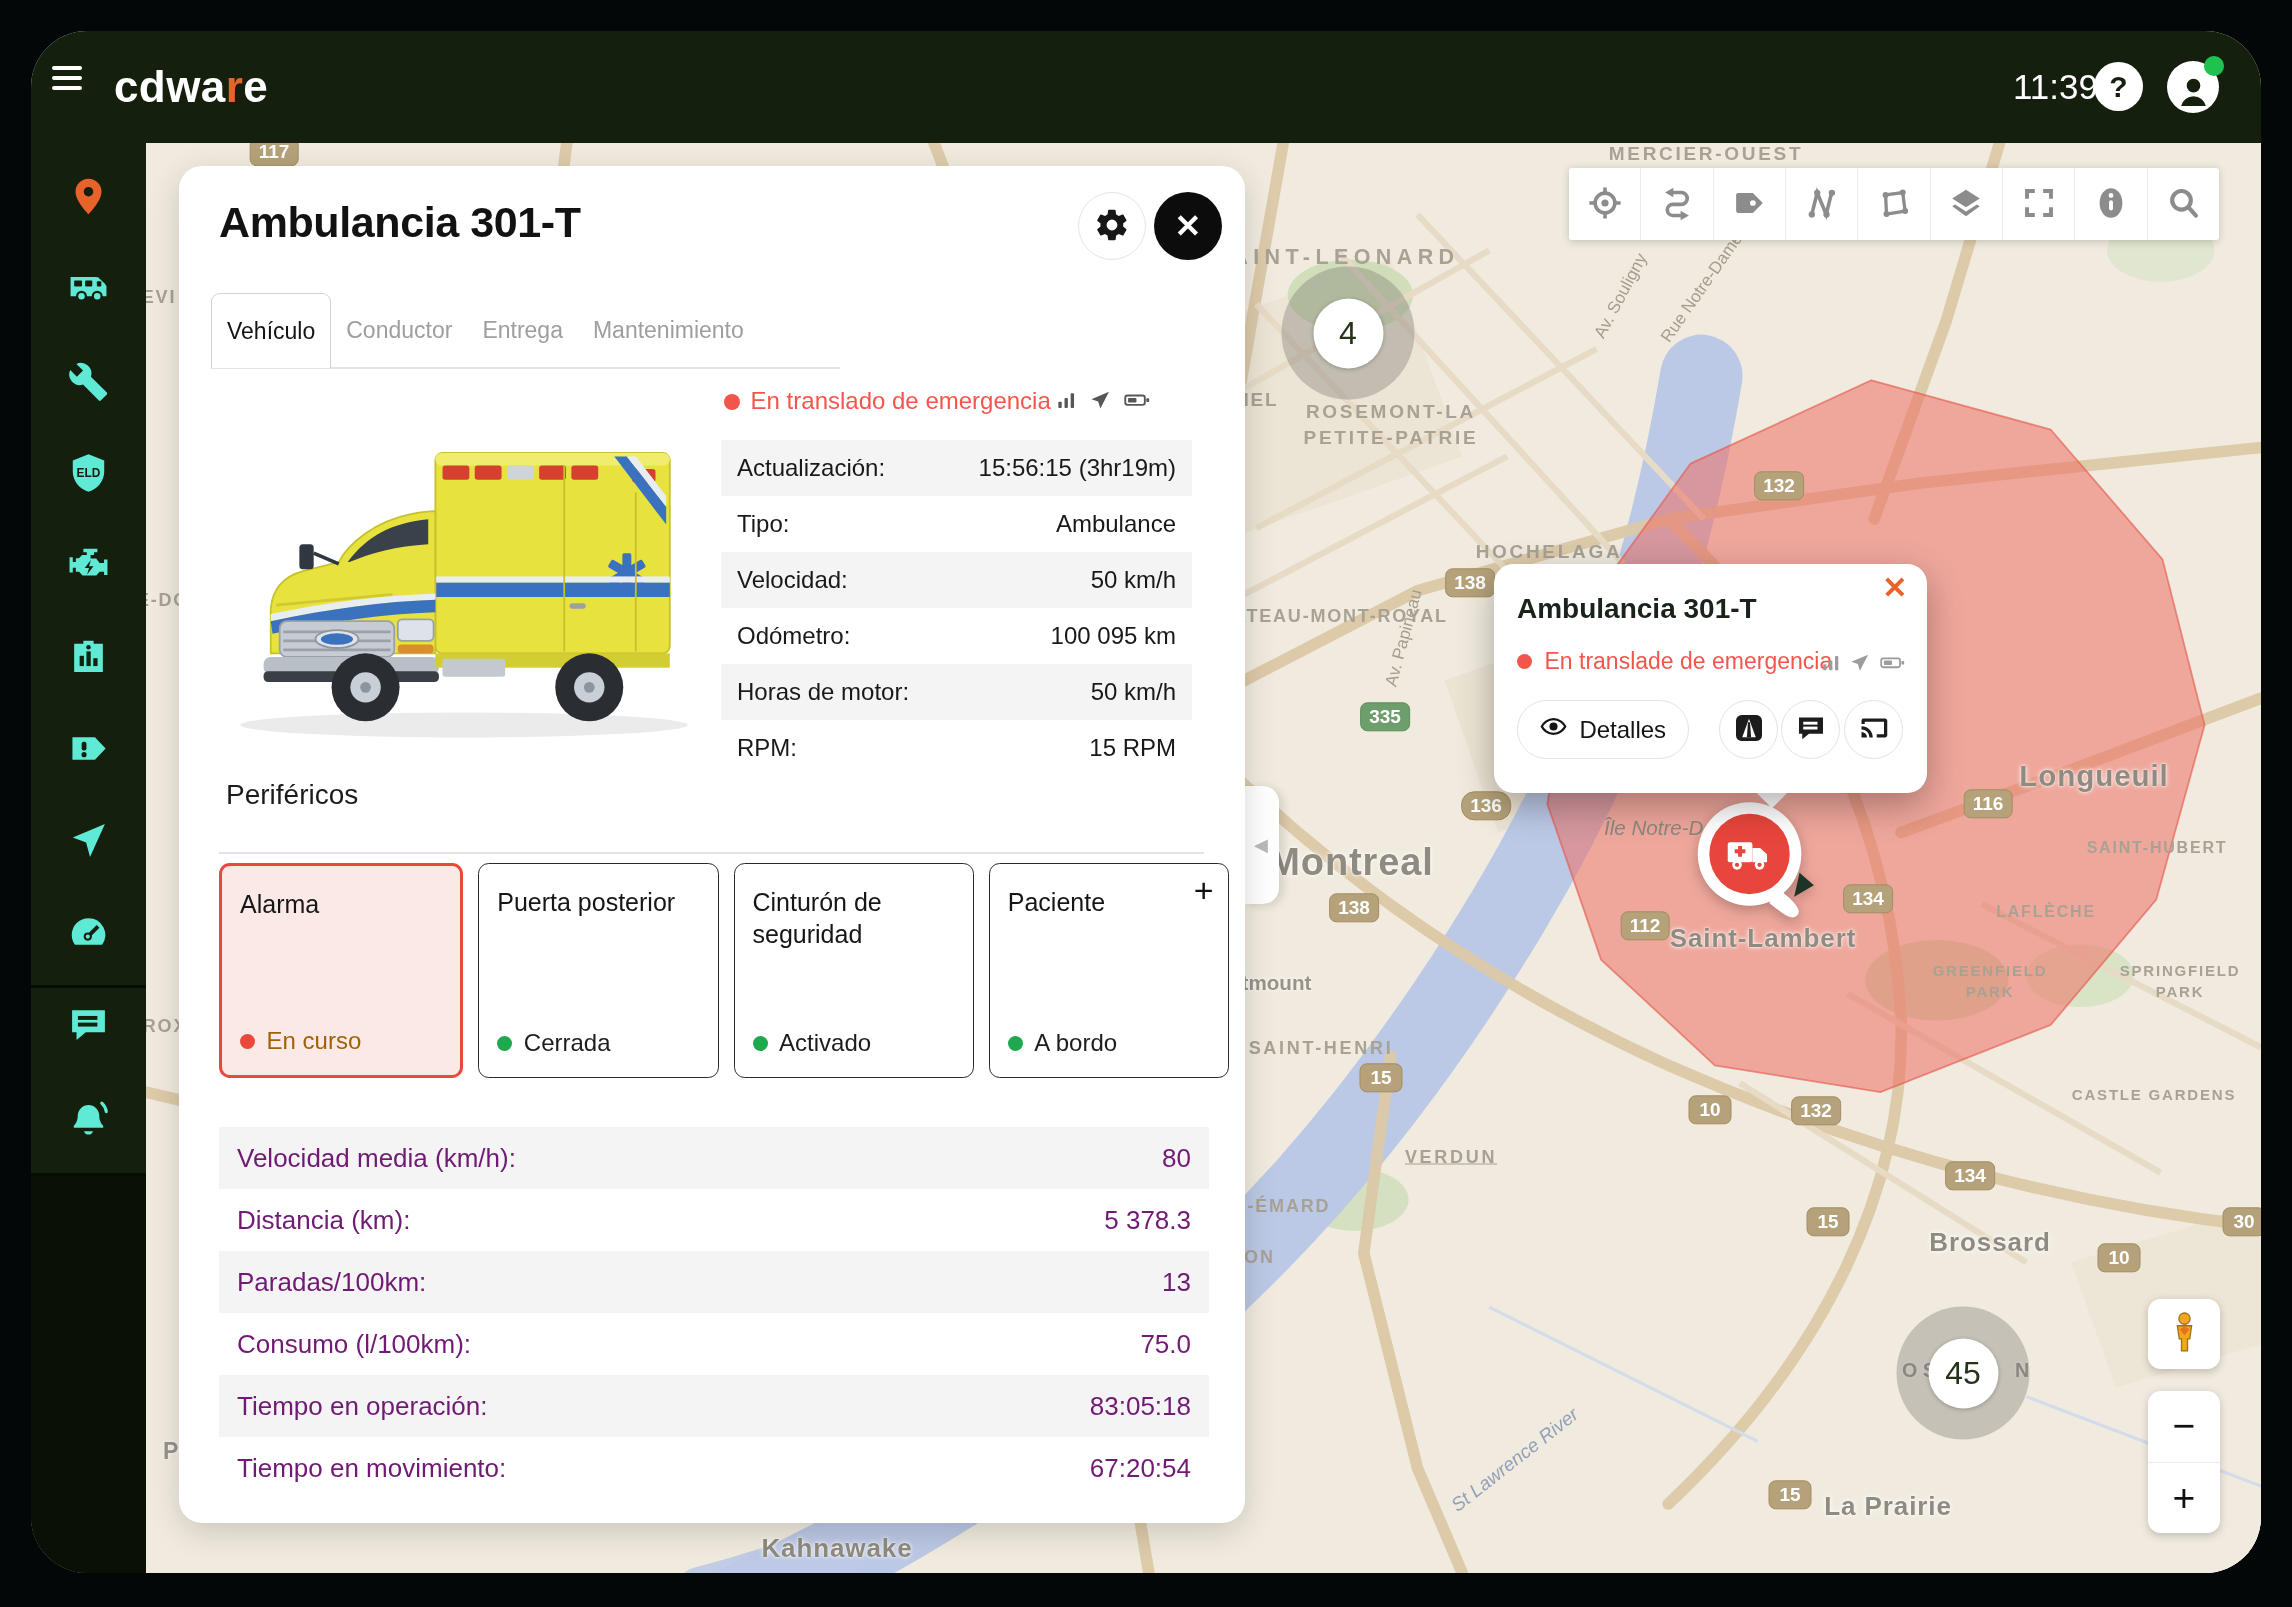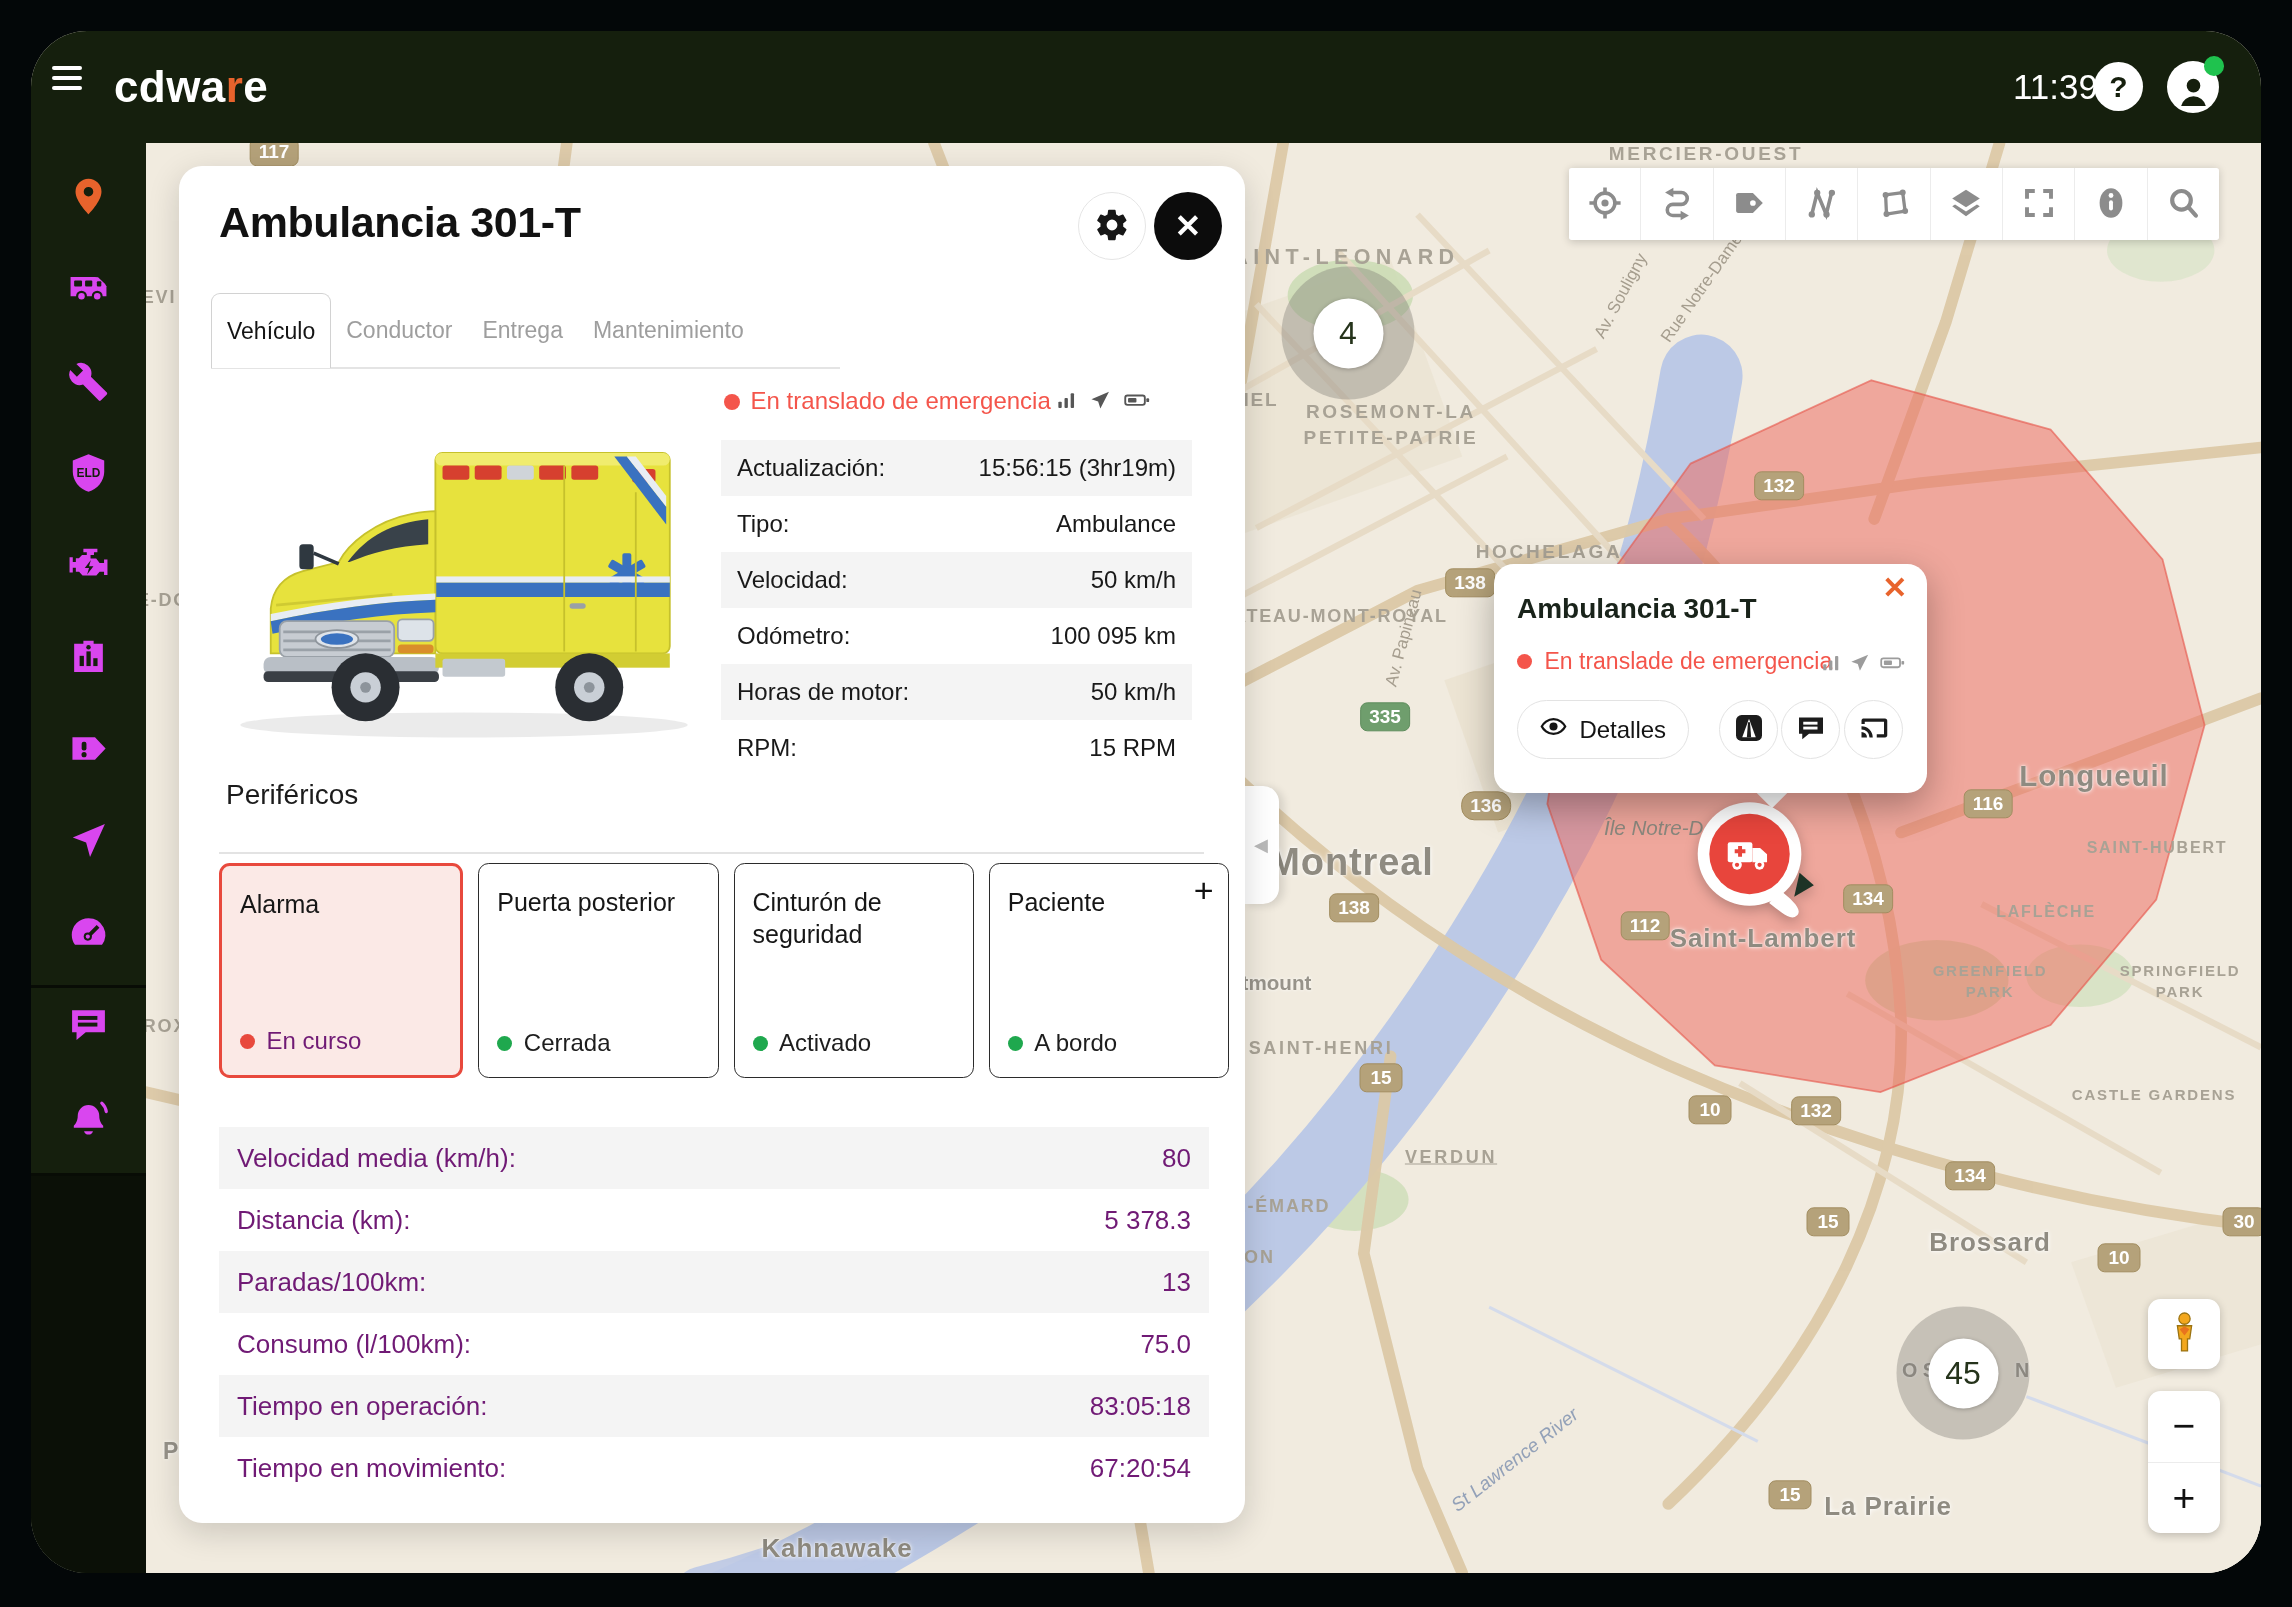--- a/index.html
+++ b/index.html
@@ -17,21 +17,21 @@
   .help-btn{position:absolute;left:2063px;top:31px;width:49px;height:49px;border-radius:50%;background:#fff;color:#151f0d;font-size:30px;font-weight:bold;display:flex;align-items:center;justify-content:center;cursor:pointer;}
   .avatar{position:absolute;left:2136px;top:29.6px;width:52px;height:52px;border-radius:50%;background:#fff;display:flex;align-items:flex-end;justify-content:center;overflow:hidden;cursor:pointer;}
   .avatar svg{width:39px;height:39px;color:#151f0d;}
   .avatar-dot{position:absolute;left:2173px;top:25px;width:19.7px;height:19.7px;border-radius:50%;z-index:21;}
 
   
   .sidebar{position:absolute;left:31px;top:143px;width:115px;height:1430px;background:#151f0d;z-index:20;}
   .sidebar .low{position:absolute;left:0;top:1033px;right:0;bottom:0;background:#0b1007;}
   .side-divider{position:absolute;left:0;width:100%;height:2.7px;background:#080c05;}
   .side-nav{position:absolute;left:0;top:7.2px;width:100%;display:flex;flex-direction:column;align-items:center;}
-  .side-item{height:92px;width:100%;display:flex;align-items:center;justify-content:center;color:#d946ef;cursor:pointer;}
+  .side-item{height:92px;width:100%;display:flex;align-items:center;justify-content:center;color:#5eead4;cursor:pointer;}
   .side-item.active{color:#e8632c;}
   .side-icon svg{width:41px;height:41px;display:block;}
 
   
   .map{position:absolute;left:146px;top:143px;width:2115px;height:1430px;z-index:1;background:#f1ebdf;}
   .map svg.bg{position:absolute;left:0;top:0;}
   .map-layer{position:absolute;left:0;top:0;width:2293px;height:1608px;z-index:2;pointer-events:none;}
   .mlabel{position:absolute;white-space:nowrap;font-weight:bold;}
   .mlabel.district{color:#a8a295;}
   .mlabel.city{color:#8f8b81;letter-spacing:0.9px;text-shadow:0 0 5.4px #fff,0 0 1.8px #fff;}
@@ -95,21 +95,21 @@
   .info-row{height:56px;display:flex;justify-content:space-between;align-items:center;padding:0 16px;font-size:24px;color:#191919;}
   .info-row.shaded{background:#f4f4f4;}
   .vehicle-photo{position:absolute;left:34px;top:244px;width:502px;height:340px;}
   .periph-heading{position:absolute;left:47px;top:613px;font-size:28px;color:#1b1b1b;}
   .periph-divider{position:absolute;left:40px;top:686px;width:985px;height:1.8px;background:#e3e3e3;}
   .peripheral-cards{position:absolute;left:40px;top:697px;width:1010px;display:flex;gap:15px;}
   .pcard{flex:1;height:215px;border:1.8px solid #2b2b2b;border-radius:10.7px;background:#fff;position:relative;padding:21.5px 18px;box-sizing:border-box;cursor:pointer;}
   .pcard.alert{border:3.6px solid #e8493d;background:#fbe9e6;}
   .pcard-title{font-size:25px;color:#161616;line-height:1.3;}
   .pcard-status{position:absolute;left:18px;bottom:19.7px;display:flex;align-items:center;gap:11.6px;font-size:24px;color:#1d1d1d;}
-  .pcard.alert .pcard-status{color:#701a75;}
+  .pcard.alert .pcard-status{color:#a16207;}
   .dot{width:15px;height:15px;border-radius:50%;}
   .dot.ok{background:#1fa84e;}
   .dot.alert{background:#e8493d;}
   .pcard-plus{position:absolute;right:14.3px;top:7.2px;font-size:34px;color:#111;font-weight:500;}
   .stats-rows{position:absolute;left:40px;top:961px;width:990px;}
   .stat-row{height:62px;display:flex;justify-content:space-between;align-items:center;padding:0 18px;font-size:26px;color:#701a75;}
   .stat-row.shaded{background:#f4f4f4;}
 </style>
 </head>
 <body>

